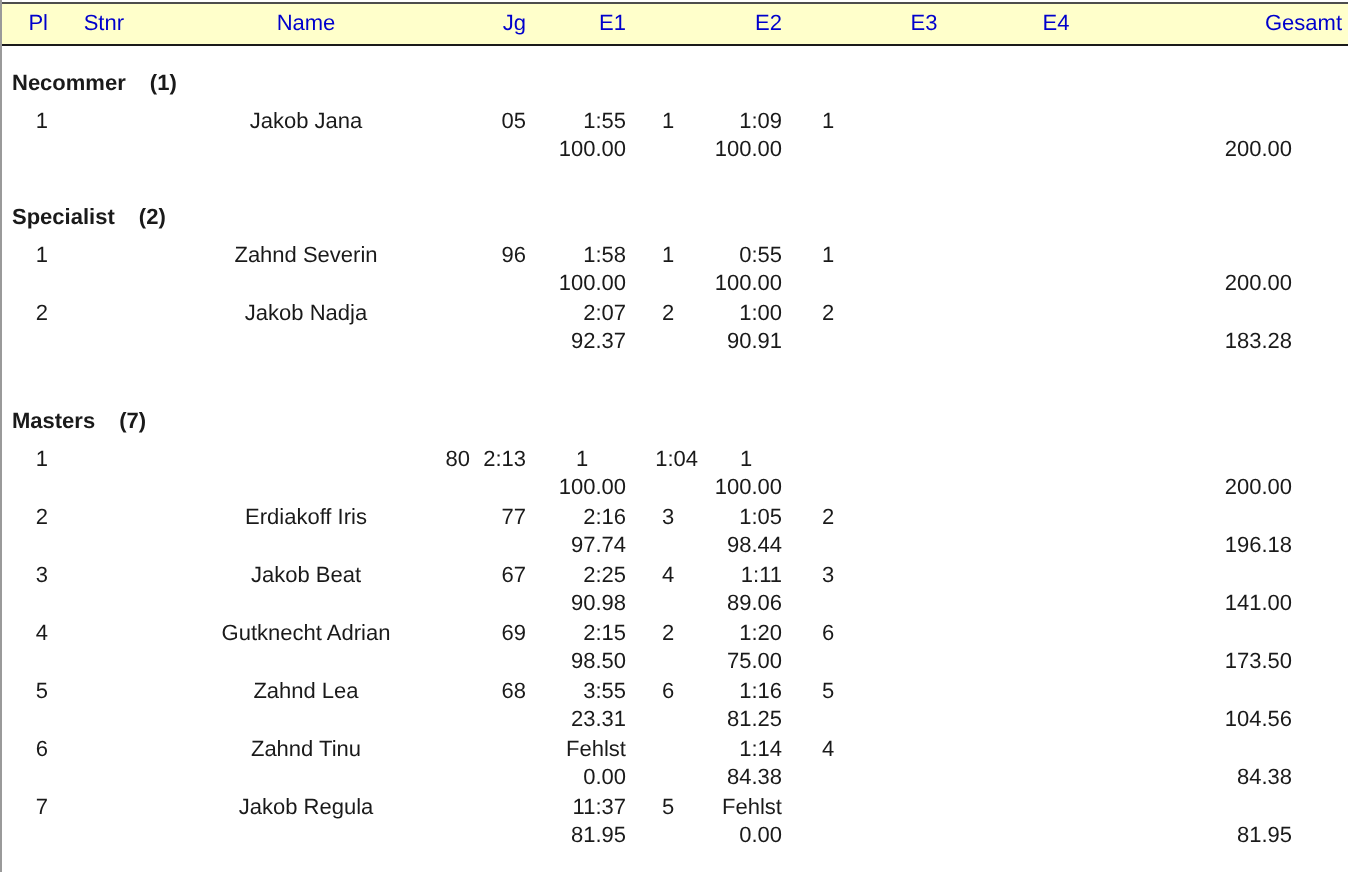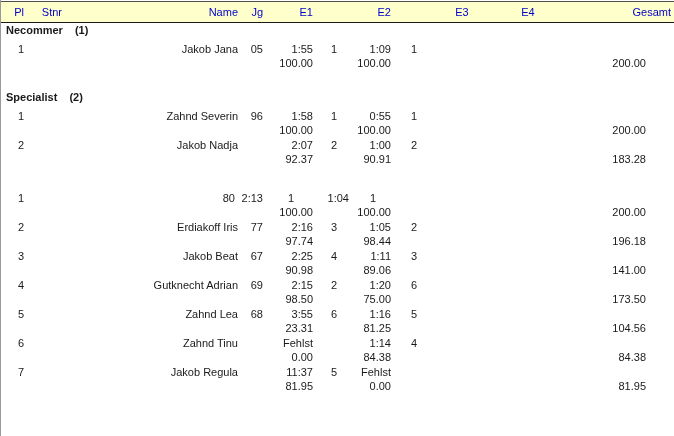--- a/index.html
+++ b/index.html
@@ -31,28 +31,28 @@
     margin-top: 1px;
     height: 20px;
     align-items: center;
     background: #ffffcb;
     border-top: 1px solid #4d4d4d;
     border-bottom: 1px solid #1a1a1a;
     color: #0000cc;
   }
   .c { white-space: nowrap; overflow: hidden; }
   .r { text-align: right; padding-right: 3px; }
-  .l { text-align: right; padding-left: 4px; }
+  .l { text-align: center; padding-left: 4px; }
   .ctr { text-align: center; }
   .pad-pl { padding-right: 6px; }
   .pad-stnr { padding-right: 2px; }
   .ges-head { }
   .ges-val { padding-right: 28px; }
 
-  .section { margin-top: 0; }
+  .section { margin-top: 12px; }
   #sections .section:nth-child(2) { margin-top: 20px; }
   #sections .section:nth-child(3) { margin-top: 26px; }
   .section-title {
     font-weight: bold;
     padding-left: 6px;
     height: 14px;
     line-height: 14px;
   }
   .st-count { margin-left: 9px; }
   .rows { margin-top: 6px; }
@@ -147,20 +147,24 @@
     <div class="c"></div>
     <div class="c"></div>
     <div class="c r l2-e1">92.37</div>
     <div class="c r l2-e2">90.91</div>
     <div class="c r ges-val l2-ges">183.28</div>
   </div>
 </div>
   </div>
 
   <div class="section">
+    <div class="section-title">
+      <span class="st-name">Masters</span>
+      <span class="st-count">(7)</span>
+    </div>
     <div class="rows">
   <div class="grid row">
     <div class="c r pad-pl">1</div>
     <div class="c r pad-stnr"></div>
     <div class="c r">80</div>
     <div class="c r">2:13</div>
     <div class="c ctr">1</div>
     <div class="c r">1:04</div>
     <div class="c ctr">1</div>
     <div class="c"></div>

